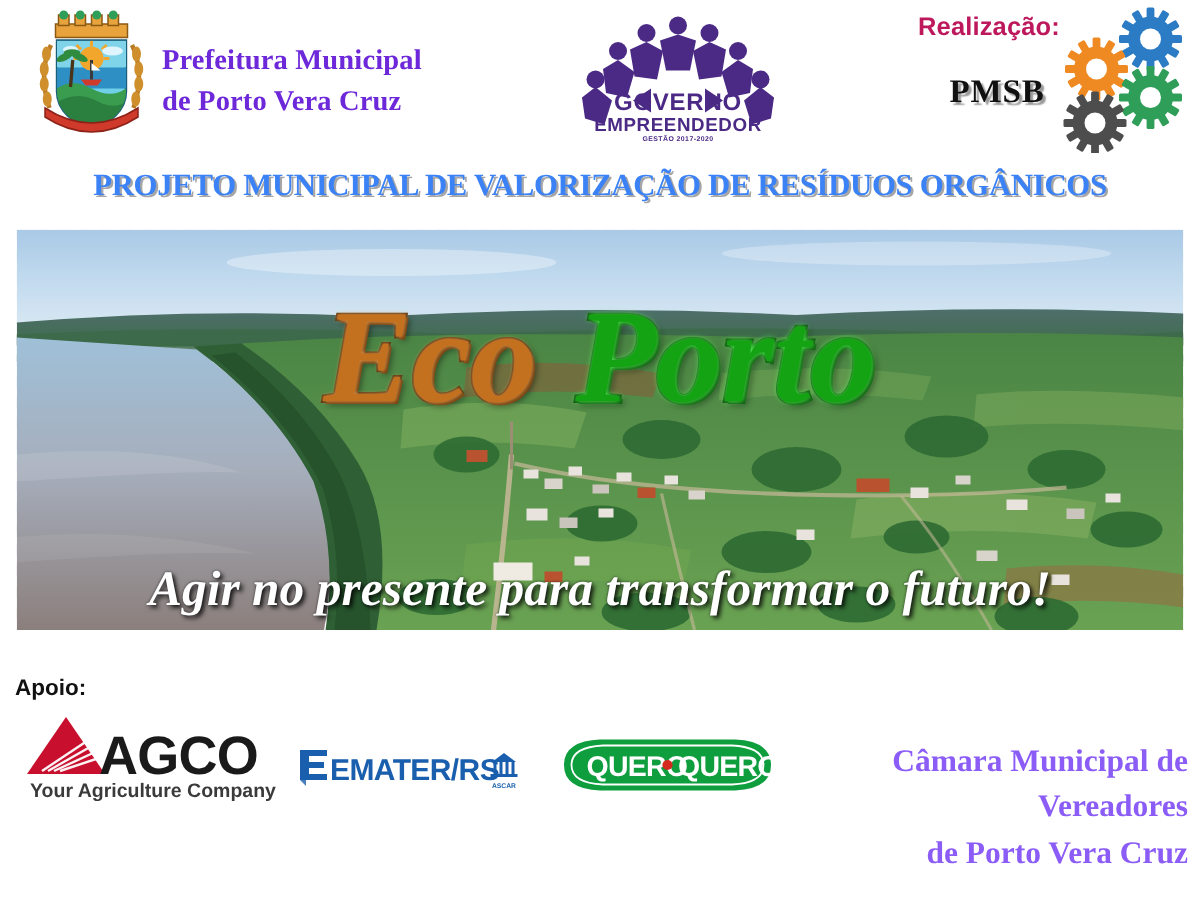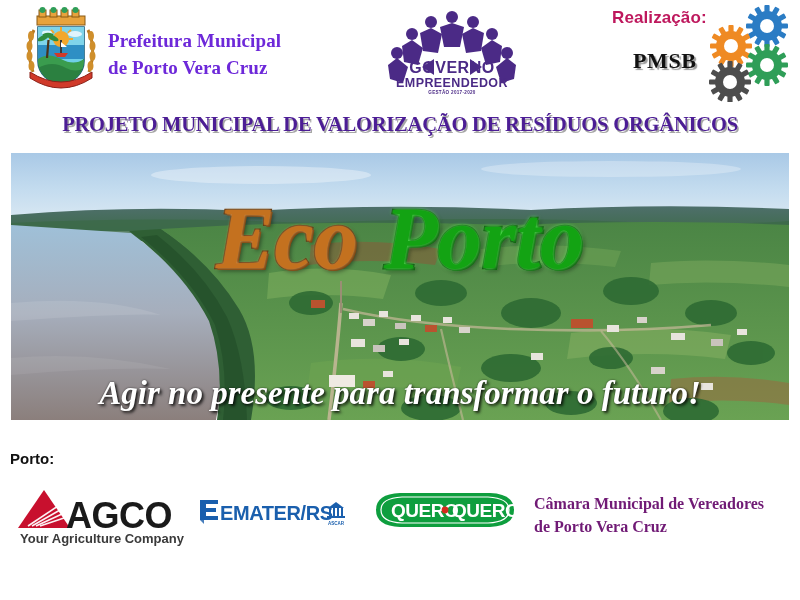--- a/index.html
+++ b/index.html
@@ -37,21 +37,21 @@
     text-shadow:2px 2px 1px rgba(120,120,120,.75);
     text-align:right;
   }
   .gears{position:absolute;left:704px;top:2px;width:94px;height:100px;}
   .gears svg{display:block;}
 
   
   .main-title{
     position:absolute;left:0;top:113px;width:800px;text-align:center;
     font-family:"Liberation Serif",serif;font-weight:700;
-    font-size:20.5px;letter-spacing:-0.2px;color:#4c1d95;
+    font-size:20.5px;letter-spacing:-0.2px;color:#3b82f6;
     white-space:nowrap;
     text-shadow:1.5px 1.5px 0 rgba(150,150,150,.85);
   }
 
   
   .banner{
     position:absolute;left:4px;top:146px;width:792px;height:281px;
     background:#fff;
     padding:7px;box-sizing:border-box;
   }
@@ -102,33 +102,33 @@
     text-shadow:2px 2px 3px rgba(0,0,0,.75), 0 0 2px rgba(0,0,0,.6);
   }
 
   
   .apoio{
     position:absolute;left:10px;top:450px;
     font-family:"Liberation Sans",sans-serif;font-weight:700;
     font-size:15px;color:#111;
   }
 
-  .logo-agco{position:absolute;left:14px;top:484px;width:172px;height:62px;text-align:center;}
+  .logo-agco{position:absolute;left:14px;top:472px;width:172px;height:62px;text-align:center;}
   .logo-agco svg{display:block;}
 
   .logo-emater{position:absolute;left:198px;top:494px;width:152px;height:36px;}
   .logo-emater svg{display:block;}
 
   .logo-qq{position:absolute;left:368px;top:489px;width:154px;height:42px;}
   .logo-qq svg{display:block;}
 
   .camara{
-    position:absolute;left:534px;top:492px;width:258px;text-align:left;
+    position:absolute;left:534px;top:492px;width:258px;text-align:right;
     font-family:"Liberation Serif",serif;font-weight:700;
-    font-size:16px;line-height:1.45;color:#701a75;
+    font-size:21px;line-height:1.45;color:#8b5cf6;
   }
 </style>
 </head>
 <body>
 
 <div class="poster">
 
   <div class="header">
 
     <div class="crest-wrap">
@@ -387,21 +387,21 @@
       <div class="wordmark">
         <span class="wm-eco">Eco</span><span class="wm-porto">Porto</span>
       </div>
 
       <div class="tagline">Agir no presente para transformar o futuro!</div>
     </div>
 
     <div class="stamp-mask"></div>
   </div>
 
-  <div class="apoio">Porto:</div>
+  <div class="apoio">Apoio:</div>
 
   <div class="logo-agco">
     <svg viewBox="0 0 172 62" xmlns="http://www.w3.org/2000/svg">
       <path d="M30 6 L56 44 L4 44 Z" fill="#c8102e"></path>
       <g stroke="#ffffff" stroke-width="1.6" opacity=".95">
         <line x1="14" y1="42" x2="44" y2="22"></line>
         <line x1="18" y1="42" x2="46" y2="26"></line>
         <line x1="22" y1="42" x2="48" y2="30"></line>
         <line x1="26" y1="42" x2="50" y2="34"></line>
       </g>

